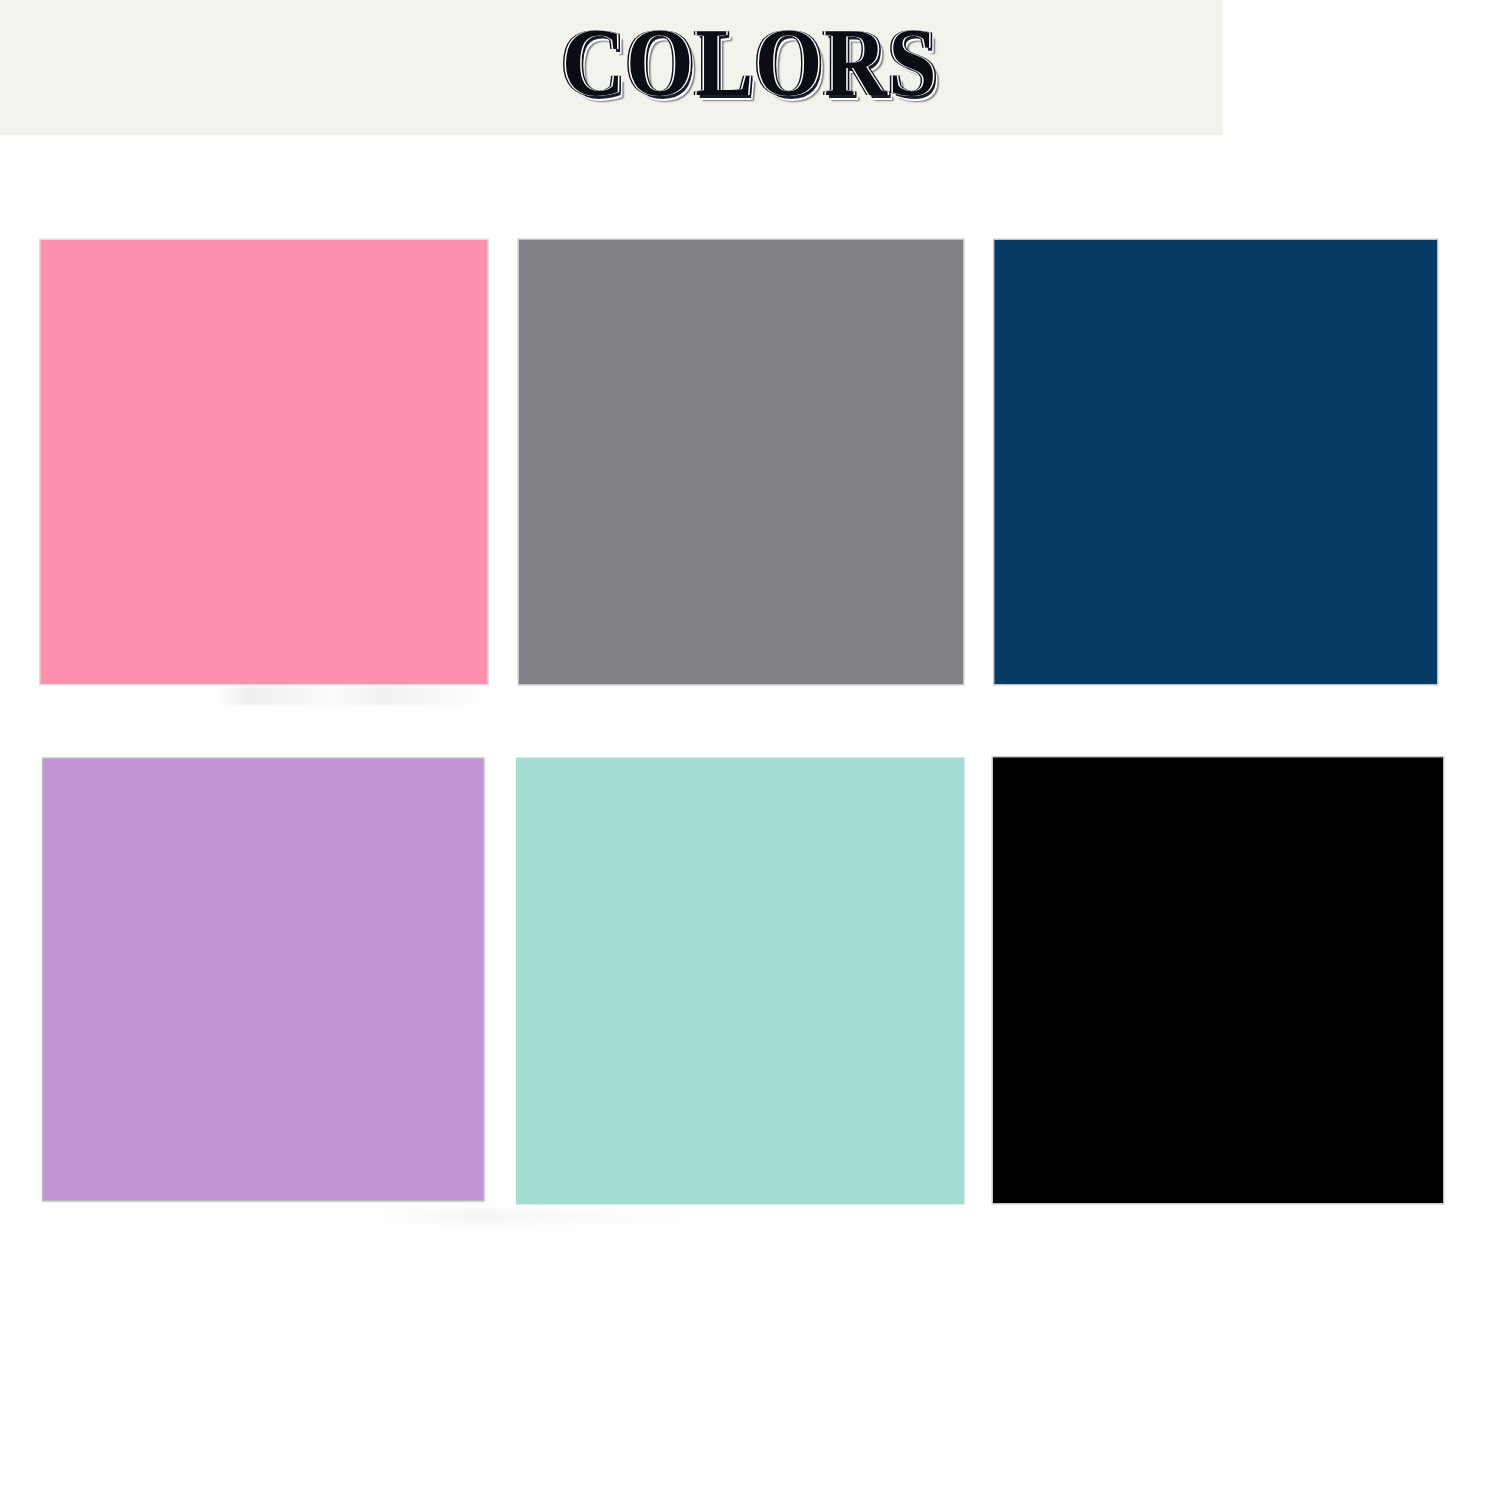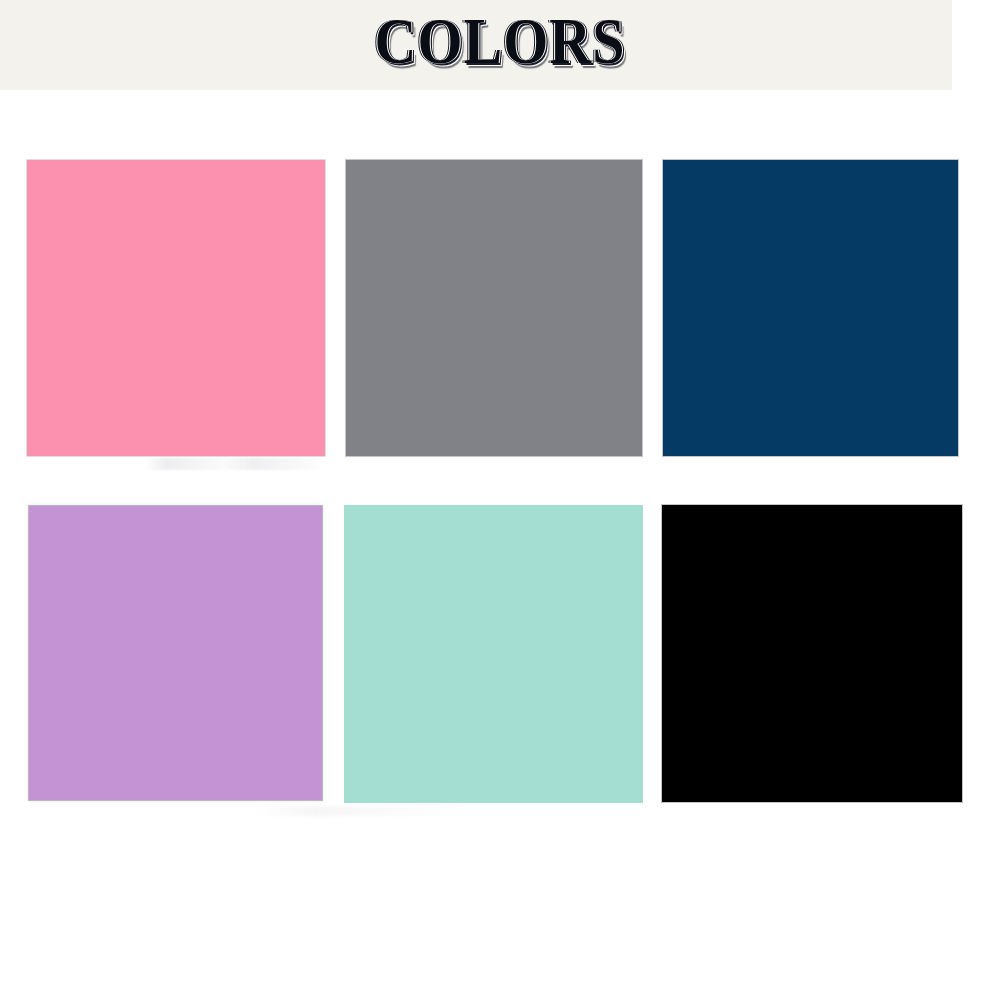--- a/index.html
+++ b/index.html
@@ -14,21 +14,21 @@
     font-family: "Liberation Serif", serif;
     overflow: hidden;
     position: relative;
   }
 
   
   #header-band {
     position: absolute;
     left: 0;
     top: 0;
-    width: 952px;
+    width: 815px;
     height: 90px;
     background: #f4f2ec;
     box-sizing: border-box;
   }
   #page-title {
     position: absolute;
     left: 0;
     top: 6px;
     width: 1000px;
     text-align: center;

